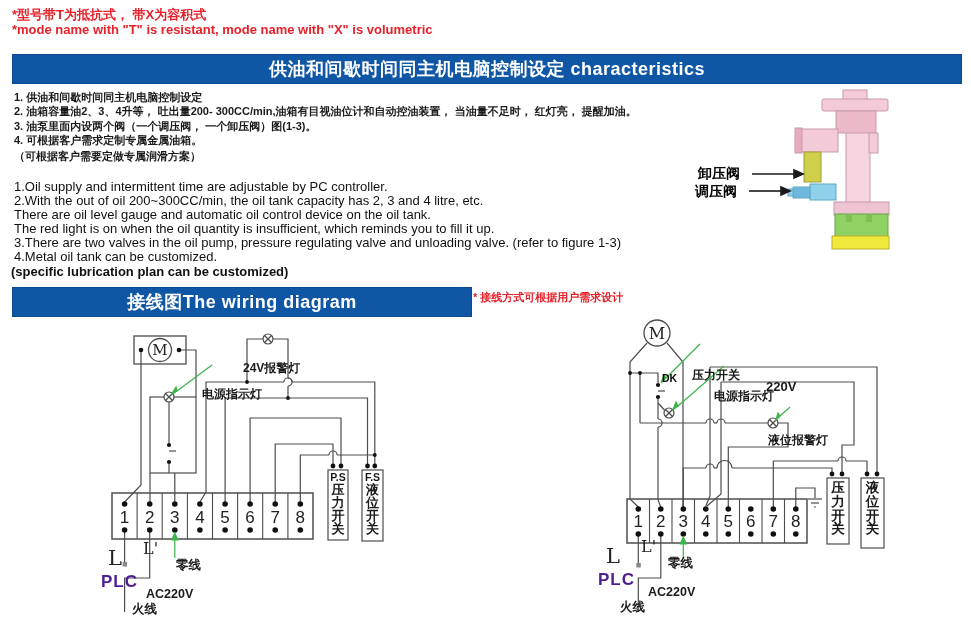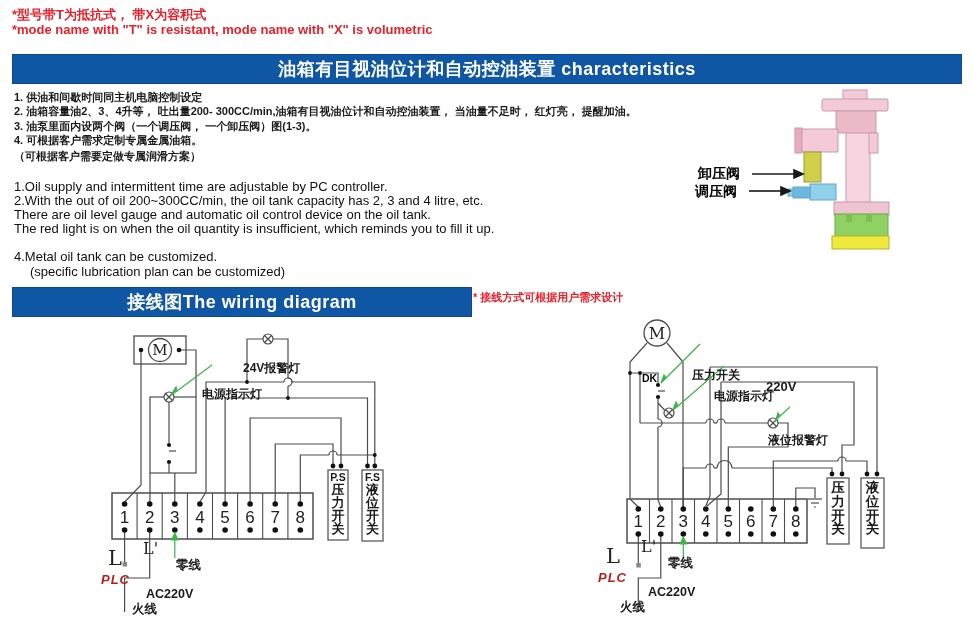--- a/index.html
+++ b/index.html
@@ -12,49 +12,50 @@
           font-weight:bold;font-size:18px;letter-spacing:.5px;}
   .zh-line{font-size:11px;font-weight:600;color:#1a1a1a;}
   .en-line{font-size:13px;color:#111;}
   .note-top{font-size:13px;font-weight:bold;}
   .diagram-label{font-size:12px;font-weight:600;color:#1a1a1a;margin-top:40px;}
   .switch-box-text{position:absolute;text-align:center;font-weight:600;color:#1a1a1a;line-height:1.02;}
   .switch-box-text .abbr{font-size:10.5px;display:block;letter-spacing:0;}
   .switch-box-text .vname{display:block;margin:0 auto;width:14px;font-size:13px;word-break:break-all;}
   .big-L{font-size:21px;color:#222;font-family:"DejaVu Serif",serif;}
   .mid-L{font-size:16px;color:#222;font-family:"DejaVu Serif",serif;}
-  .plc{font-size:13px;font-weight:bold;letter-spacing:1px;color:#b91c1c;font-style:italic;}
+  .plc{font-size:17px;font-weight:bold;letter-spacing:1px;color:#4c1d95;}
   .small-b{font-size:12.5px;font-weight:600;color:#1a1a1a;}
   .motor-m{font-size:15px;color:#222;font-family:"DejaVu Serif",serif;text-align:center;width:22px;}
   svg{position:absolute;left:0;top:0;}
 </style>
 </head>
 <body>
 
 <div id="page">
 
   <div class="abs note-top red" style="left:12px;top:6px;">*型号带T为抵抗式， 带X为容积式</div>
   <div class="abs note-top red" style="left:12px;top:22px;">*mode name with "T" is resistant, mode name with "X" is volumetric</div>
 
   <div class="banner" style="left:12px;top:54px;width:948px;height:28px;">
-    <span>油箱有目视油位计和自动控油装置 characteristics</span>
+    <span>供油和间歇时间同主机电脑控制设定 characteristics</span>
   </div>
 
   <div class="abs zh-line" style="left:14px;top:90px;">1. 供油和间歇时间同主机电脑控制设定</div>
   <div class="abs zh-line" style="left:14px;top:104px;">2. 油箱容量油2、3、4升等， 吐出量200- 300CC/min,油箱有目视油位计和自动控油装置， 当油量不足时， 红灯亮， 提醒加油。</div>
   <div class="abs zh-line" style="left:14px;top:119px;">3. 油泵里面内设两个阀（一个调压阀， 一个卸压阀）图(1-3)。</div>
   <div class="abs zh-line" style="left:14px;top:133px;">4. 可根据客户需求定制专属金属油箱。</div>
   <div class="abs zh-line red" style="left:14px;top:149px;">（可根据客户需要定做专属润滑方案）</div>
 
   <div class="abs en-line" style="left:14px;top:179px;">1.Oil supply and intermittent time are adjustable by PC controller.</div>
   <div class="abs en-line" style="left:14px;top:193px;">2.With the out of oil 200~300CC/min, the oil tank capacity has 2, 3 and 4 litre, etc.</div>
   <div class="abs en-line" style="left:14px;top:221px;">The red light is on when the oil quantity is insufficient, which reminds you to fill it up.</div>
   <div class="abs en-line" style="left:14px;top:207px;">There are oil level gauge and automatic oil control device on the oil tank.</div>
+  <div class="abs en-line" style="left:14px;top:235px;">3.There are two valves in the oil pump, pressure regulating valve and unloading valve. (refer to figure 1-3)</div>
   <div class="abs en-line" style="left:14px;top:249px;">4.Metal oil tank can be customized.</div>
-  <div class="abs en-line red" style="left:30px;top:264px;">(specific lubrication plan can be customized)</div>
+  <div class="abs en-line red" style="left:11px;top:264px;font-weight:bold;">(specific lubrication plan can be customized)</div>
 
   <svg style="left:0;top:0;" width="971" height="300" viewBox="0 0 971 300">
     <g stroke="#c79aab" stroke-width="1">
       <rect x="846" y="111" width="24" height="95" fill="#f6d5e0"></rect>
       <rect x="843" y="90" width="24" height="10" fill="#f3cbd8"></rect>
       <rect x="822" y="99" width="66" height="12" rx="2" fill="#f3cbd8"></rect>
       <rect x="836" y="111" width="40" height="22" fill="#ecb9c9"></rect>
       <rect x="800" y="129" width="38" height="23" fill="#f3cbd8"></rect>
       <rect x="795" y="128" width="7" height="25" fill="#e7aabf"></rect>
       <rect x="869" y="133" width="9" height="20" fill="#f3cbd8"></rect>
@@ -312,21 +313,21 @@
   <div class="abs big-L" style="left:108px;top:546px;">L</div>
   <div class="abs mid-L" style="left:143px;top:539px;">L'</div>
   <div class="abs plc" style="left:101px;top:572px;">PLC</div>
   <div class="abs small-b" style="left:176px;top:557px;">零线</div>
   <div class="abs small-b" style="left:146px;top:587px;">AC220V</div>
   <div class="abs small-b" style="left:132px;top:601px;">火线</div>
 
   <div class="abs motor-m" style="left:646px;top:324px;font-size:16px;">M</div>
   <div class="abs diagram-label" style="left:692px;top:327px;">压力开关</div>
   <div class="abs diagram-label" style="left:714px;top:348px;">电源指示灯</div>
-  <div class="abs" style="left:642px;top:372px;font-size:10.5px;font-weight:bold;">DK</div>
+  <div class="abs" style="left:662px;top:372px;font-size:10.5px;font-weight:bold;">DK</div>
   <div class="abs small-b" style="left:766px;top:379px;font-size:13px;">220V</div>
   <div class="abs diagram-label" style="left:768px;top:392px;">液位报警灯</div>
   <div class="switch-box-text" style="left:827px;top:481px;width:22px;">
     <span class="vname" style="font-size:13.5px;">压力开关</span>
   </div>
   <div class="switch-box-text" style="left:861px;top:481px;width:23px;">
     <span class="vname" style="font-size:13.5px;">液位开关</span>
   </div>
   <div class="abs big-L" style="left:606px;top:544px;">L</div>
   <div class="abs mid-L" style="left:641px;top:537px;">L'</div>

